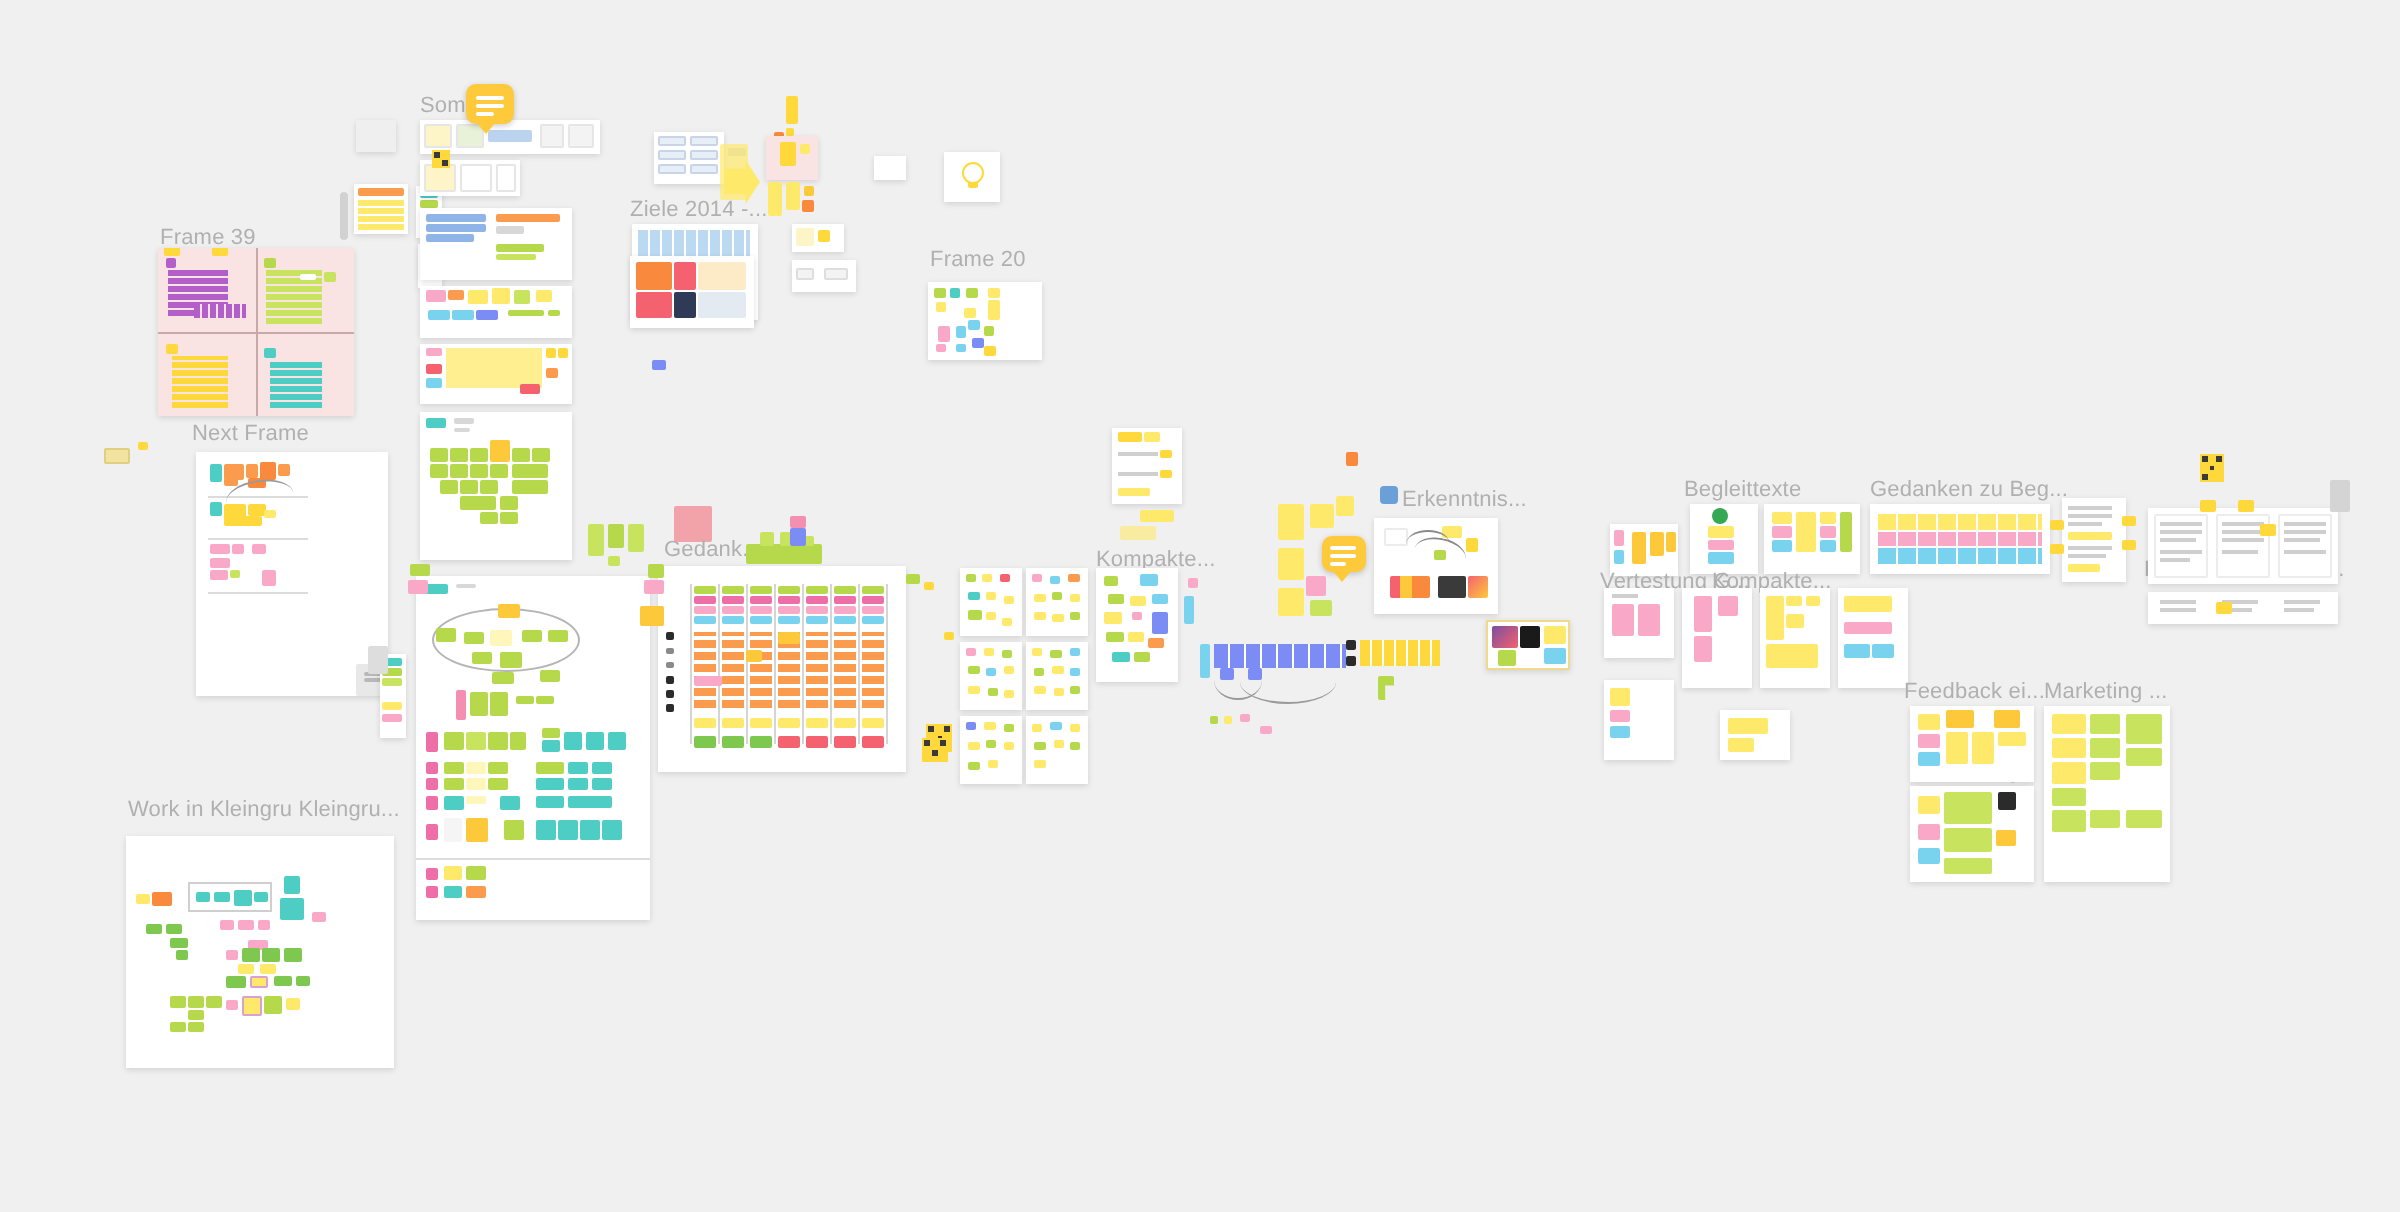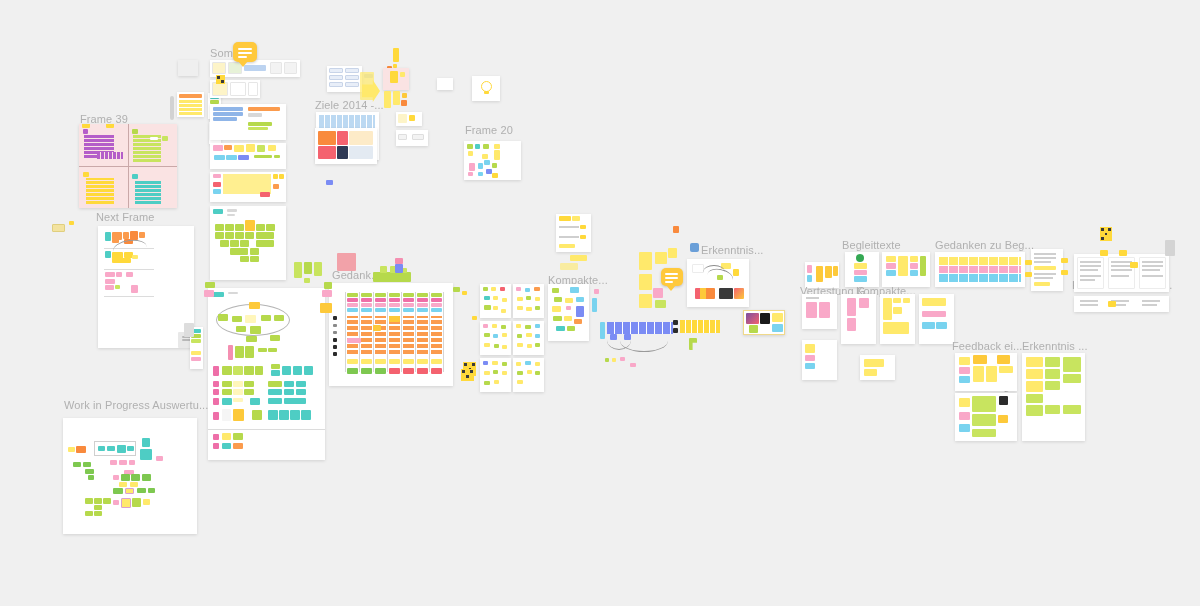--- a/index.html
+++ b/index.html
@@ -119,21 +119,21 @@
     <div class="note" style="left:33px;top:59px;width:7px;height:8px;background:#f9a8c8;"></div>
     <div class="line" style="left:6px;top:70px;width:50px;"></div>
 
     <div class="note" style="left:80px;top:106px;width:16px;height:16px;background:#e8e8e8;"></div>
     <div class="note" style="left:84px;top:110px;width:9px;height:2px;background:#b8b8b8;"></div>
     <div class="note" style="left:84px;top:113px;width:9px;height:2px;background:#b8b8b8;"></div>
   </div>
   <div class="note" style="left:52px;top:224px;width:13px;height:8px;background:#f3e3a0;border:1px solid #e0cf7e;"></div>
   <div class="note" style="left:69px;top:221px;width:5px;height:4px;background:#ffd93b;"></div>
 
-  <div class="frame-label" style="left:64px;top:399px;">Work in Progress Auswertu...</div>
+  <div class="frame-label" style="left:64px;top:399px;">Work in Kleingru Kleingru...</div>
   <div class="frame" style="left:63px;top:418px;width:134px;height:116px;">
     <div class="note" style="left:5px;top:29px;width:7px;height:5px;background:#ffe96b;"></div>
     <div class="note" style="left:13px;top:28px;width:10px;height:7px;background:#f98a3d;"></div>
     <div class="frame shadowless" style="left:31px;top:23px;width:42px;height:15px;background:#fff;border:1px solid #cfcfcf;box-shadow:none;">
       <div class="note" style="left:3px;top:4px;width:7px;height:5px;background:#4ecdc4;"></div>
       <div class="note" style="left:12px;top:4px;width:8px;height:5px;background:#4ecdc4;"></div>
       <div class="note" style="left:22px;top:3px;width:9px;height:8px;background:#4ecdc4;"></div>
       <div class="note" style="left:32px;top:4px;width:7px;height:5px;background:#4ecdc4;"></div>
     </div>
     <div class="note" style="left:79px;top:20px;width:8px;height:9px;background:#4ecdc4;"></div>
@@ -658,21 +658,21 @@
     <div class="note" style="left:3px;top:4px;width:10px;height:9px;background:#ffe96b;"></div>
     <div class="note" style="left:3px;top:15px;width:10px;height:6px;background:#f9a8c8;"></div>
     <div class="note" style="left:3px;top:23px;width:10px;height:6px;background:#79d3ef;"></div>
   </div>
   <div class="frame" style="left:860px;top:355px;width:35px;height:25px;">
     <div class="note" style="left:4px;top:4px;width:20px;height:8px;background:#ffe96b;"></div>
     <div class="note" style="left:4px;top:14px;width:13px;height:7px;background:#ffe96b;"></div>
   </div>
 
   <div class="frame-label" style="left:952px;top:340px;">Feedback ei...</div>
-  <div class="frame-label" style="left:1022px;top:340px;">Erkenntnis ...</div>
+  <div class="frame-label" style="left:1022px;top:340px;">Marketing ...</div>
   <div class="frame-label" style="left:956px;top:380px;">Vertestung</div>
 
   <div class="frame" style="left:955px;top:353px;width:62px;height:38px;">
     <div class="note" style="left:4px;top:4px;width:11px;height:8px;background:#ffe96b;"></div>
     <div class="note" style="left:18px;top:2px;width:14px;height:9px;background:#fdc93a;"></div>
     <div class="note" style="left:42px;top:2px;width:13px;height:9px;background:#fdc93a;"></div>
     <div class="note" style="left:4px;top:14px;width:11px;height:7px;background:#f9a8c8;"></div>
     <div class="note" style="left:18px;top:13px;width:11px;height:16px;background:#ffe96b;"></div>
     <div class="note" style="left:31px;top:13px;width:11px;height:16px;background:#ffe96b;"></div>
     <div class="note" style="left:44px;top:13px;width:14px;height:7px;background:#ffe96b;"></div>

